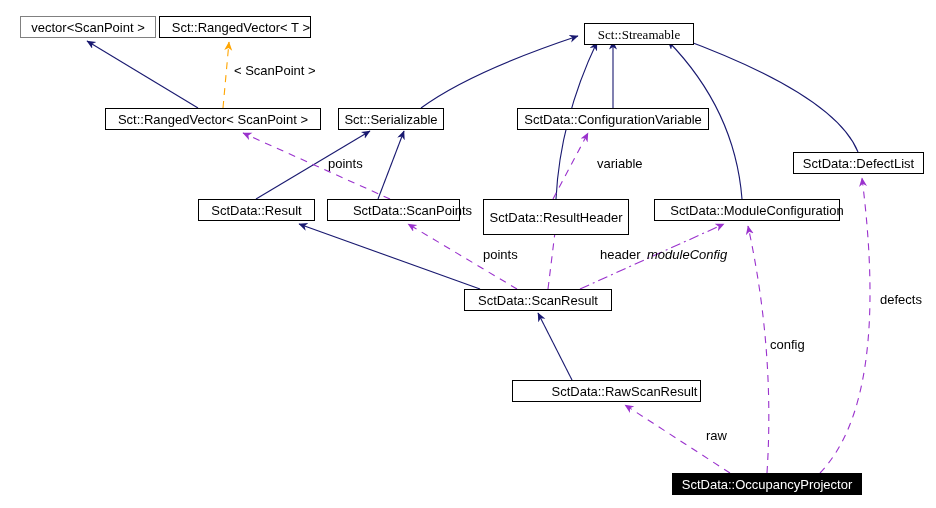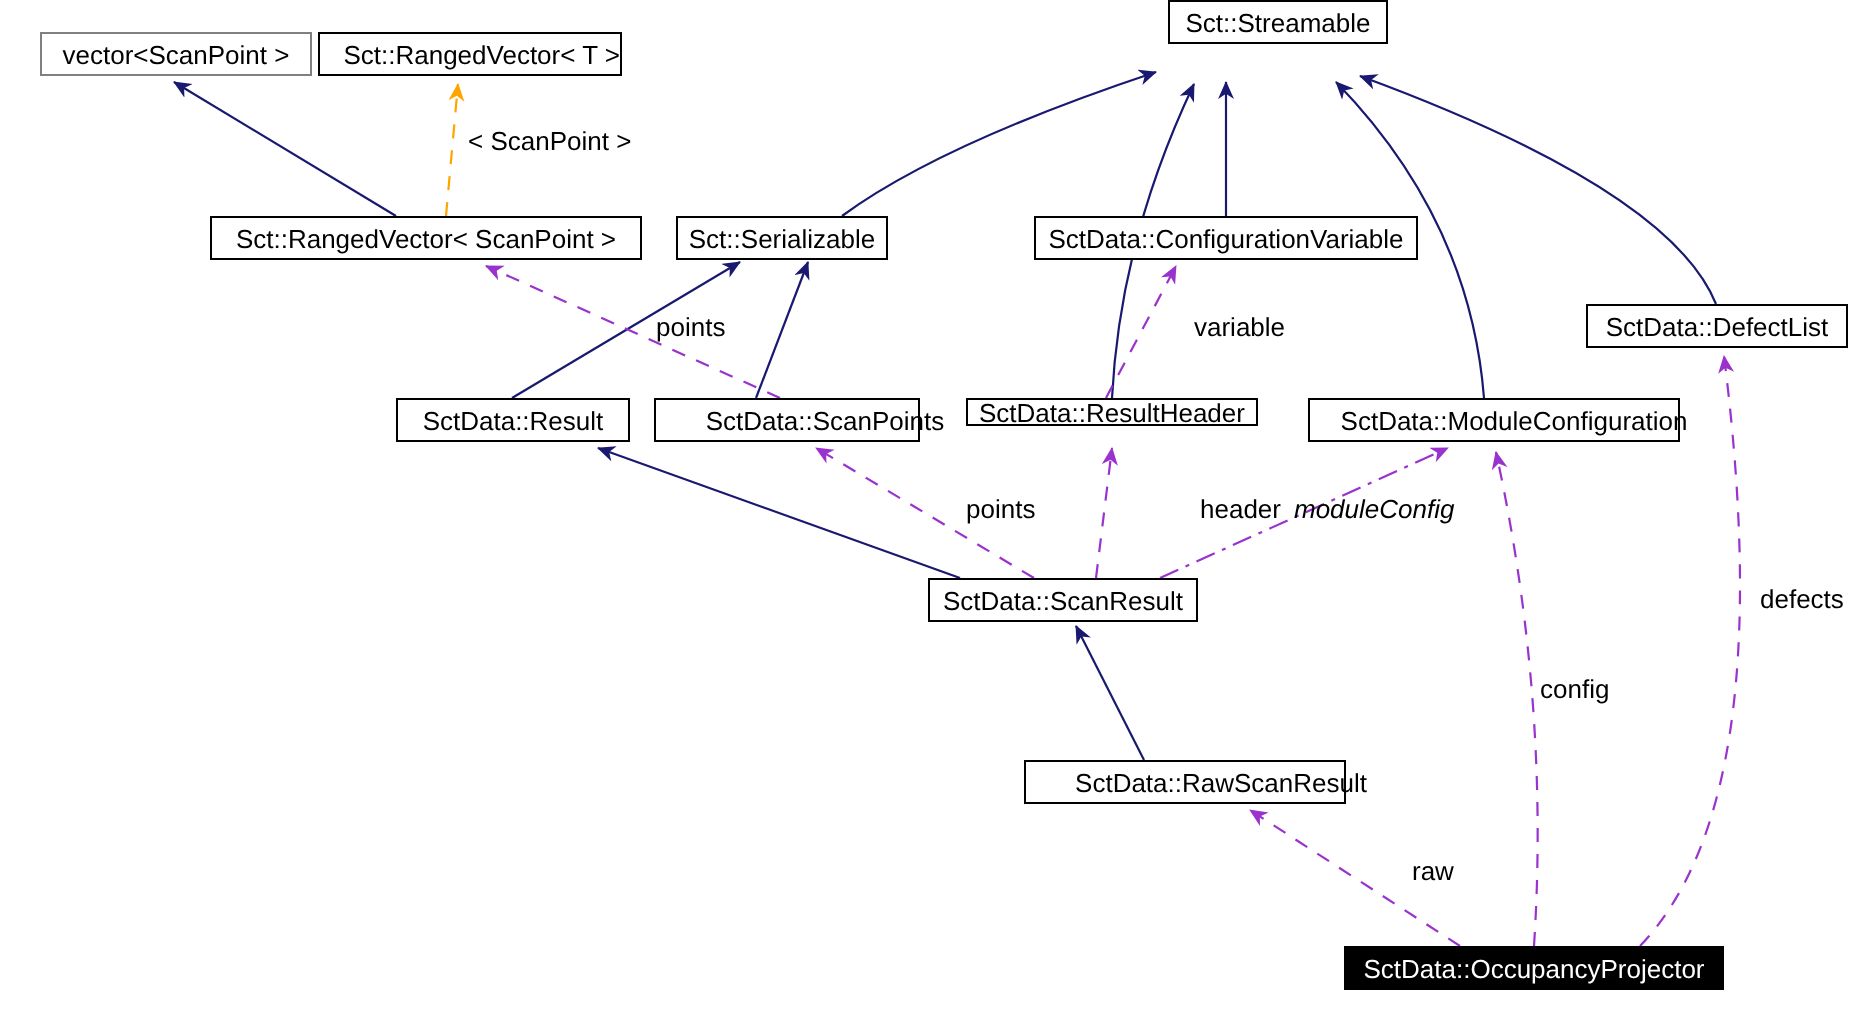--- a/index.html
+++ b/index.html
@@ -96,51 +96,51 @@
       </g>
   </svg>
 
   <div id="nodes-layer">
       <div class="node-box gray-border" style="left: 20px; top: 16px; width: 136px; height: 22px;">
         <span>vector&lt;ScanPoint &gt;</span>
       </div>
       <div class="node-box" style="left: 159px; top: 16px; width: 152px; height: 22px; justify-content: flex-end;">
         <span>Sct::RangedVector&lt; T &gt;</span>
       </div>
-      <div class="node-box" style="left: 584px; top: 0; width: 110px; height: 22px;">
+      <div class="node-box" style="left: 584px; top: 23px; width: 110px; height: 22px; font-family: Liberation Serif, serif;">
         <span>Sct::Streamable</span>
       </div>
       <div class="node-box" style="left: 105px; top: 108px; width: 216px; height: 22px;">
         <span>Sct::RangedVector&lt; ScanPoint &gt;</span>
       </div>
       <div class="node-box" style="left: 338px; top: 108px; width: 106px; height: 22px;">
         <span>Sct::Serializable</span>
       </div>
       <div class="node-box" style="left: 517px; top: 108px; width: 192px; height: 22px;">
         <span>SctData::ConfigurationVariable</span>
       </div>
       <div class="node-box" style="left: 793px; top: 152px; width: 131px; height: 22px;">
         <span>SctData::DefectList</span>
       </div>
       <div class="node-box" style="left: 198px; top: 199px; width: 117px; height: 22px;">
         <span>SctData::Result</span>
       </div>
       <div class="node-box" style="left: 327px; top: 199px; width: 133px; height: 22px; padding-left: 38px;">
         <span>SctData::ScanPoints</span>
       </div>
-      <div class="node-box" style="left: 483px; top: 199px; width: 146px; height: 14px;">
+      <div class="node-box" style="left: 483px; top: 199px; width: 146px; height: 36px;">
         <span>SctData::ResultHeader</span>
       </div>
       <div class="node-box" style="left: 654px; top: 199px; width: 186px; height: 22px; padding-left: 20px;">
         <span>SctData::ModuleConfiguration</span>
       </div>
-      <div class="node-box" style="left: 464px; top: 289px; width: 135px; height: 22px;">
+      <div class="node-box" style="left: 464px; top: 289px; width: 148px; height: 22px;">
         <span>SctData::ScanResult</span>
       </div>
-      <div class="node-box" style="left: 512px; top: 380px; width: 161px; height: 22px; padding-left: 36px;">
+      <div class="node-box" style="left: 512px; top: 380px; width: 189px; height: 22px; padding-left: 36px;">
         <span>SctData::RawScanResult</span>
       </div>
       <div class="node-box highlight" style="left: 672px; top: 473px; width: 190px; height: 22px;">
         <span>SctData::OccupancyProjector</span>
       </div>
     </div>
   <div id="labels-layer">
       <div class="edge-label" style="left: 234px; top: 64px;">&lt; ScanPoint &gt;</div>
       <div class="edge-label" style="left: 328px; top: 157px;">points</div>
       <div class="edge-label" style="left: 597px; top: 157px;">variable</div>

